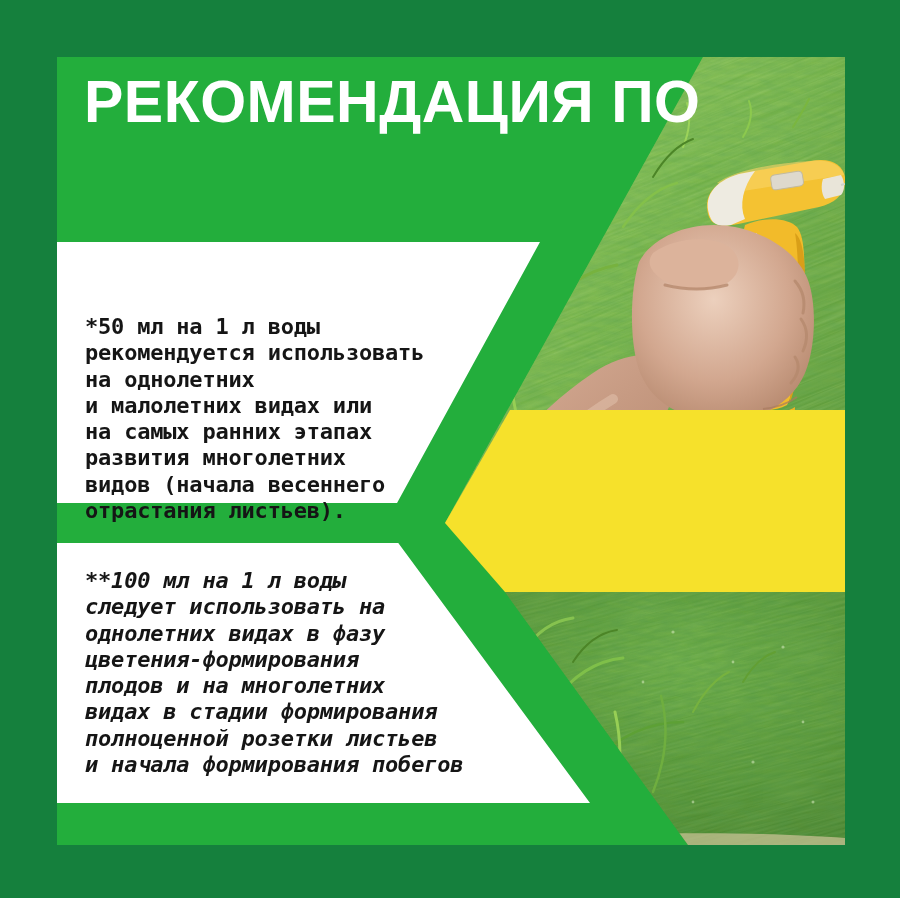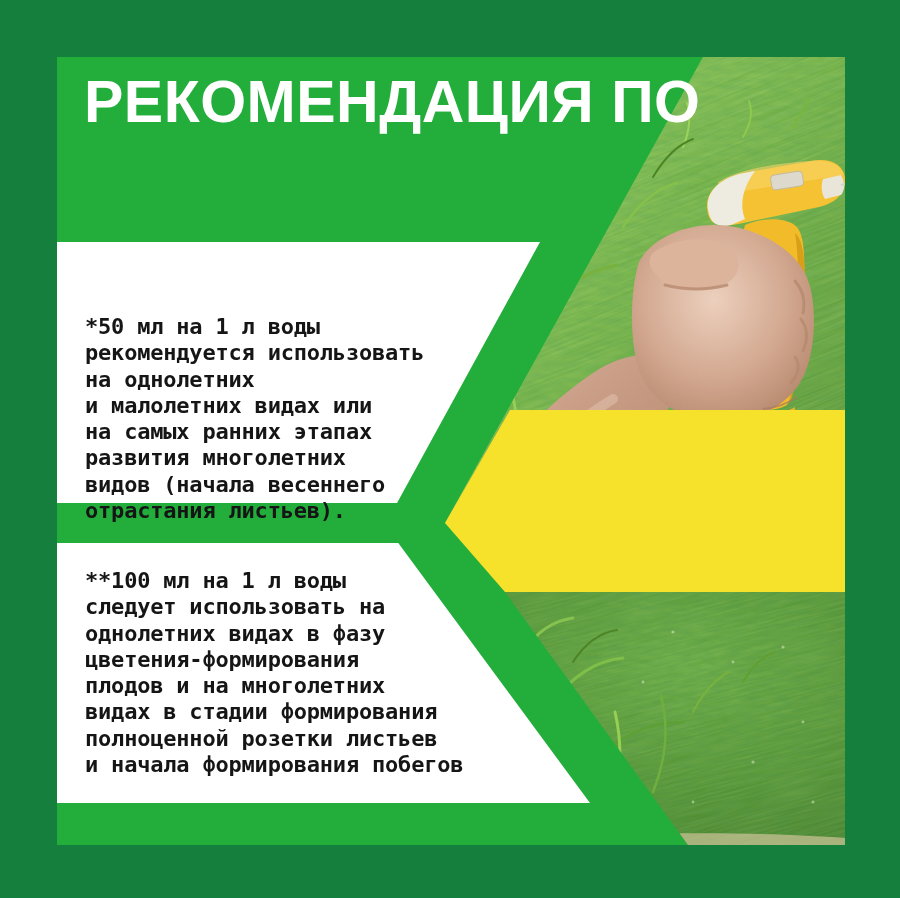--- a/index.html
+++ b/index.html
@@ -16,21 +16,21 @@
      clip-path:polygon(0px 185px,483px 185px,328px 468px,533px 746px,0px 746px);}
   .green-bar{left:57px;top:503px;width:352px;height:40px;z-index:3;}
   .yellow-block{left:445px;top:410px;width:400px;height:182px;z-index:4;
      clip-path:polygon(0px 113px,65px 0px,400px 0px,400px 182px,60px 182px);}
   .title{left:84px;top:72px;z-index:5;color:#ffffff;font-weight:700;
      font-size:59px;line-height:61px;letter-spacing:.5px;white-space:nowrap;}
   .title span{display:block;}
   .mono{font-family:"DejaVu Sans Mono",monospace;font-weight:700;color:#151515;
      font-size:22px;line-height:26.3px;letter-spacing:-0.2px;white-space:pre-line;z-index:5;}
   .note1{left:85px;top:266px;margin-top:48px;}
-  .note2{left:85px;top:568px;}
+  .note2{left:85px;top:568px;font-style:italic;}
   .dosage{left:508px;top:441px;line-height:26.2px;color:#181802;}
   svg{display:block;}
 </style>
 </head>
 <body>
 
 <div class="page">
 
   <div class="abs panel" style="background-color: rgb(35, 174, 60);"></div>
 

